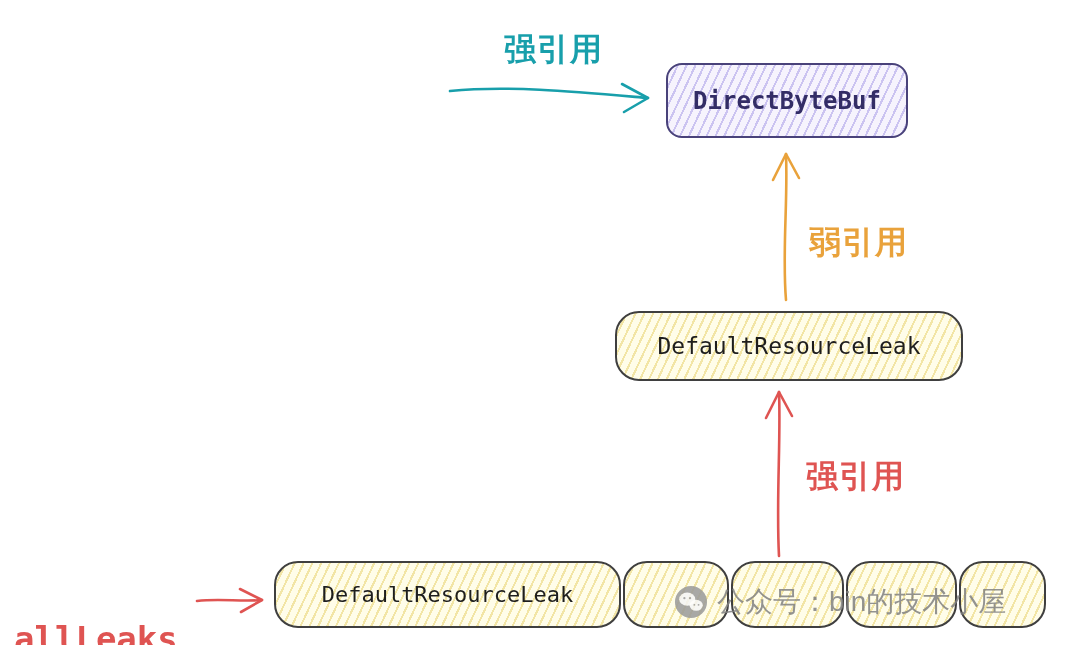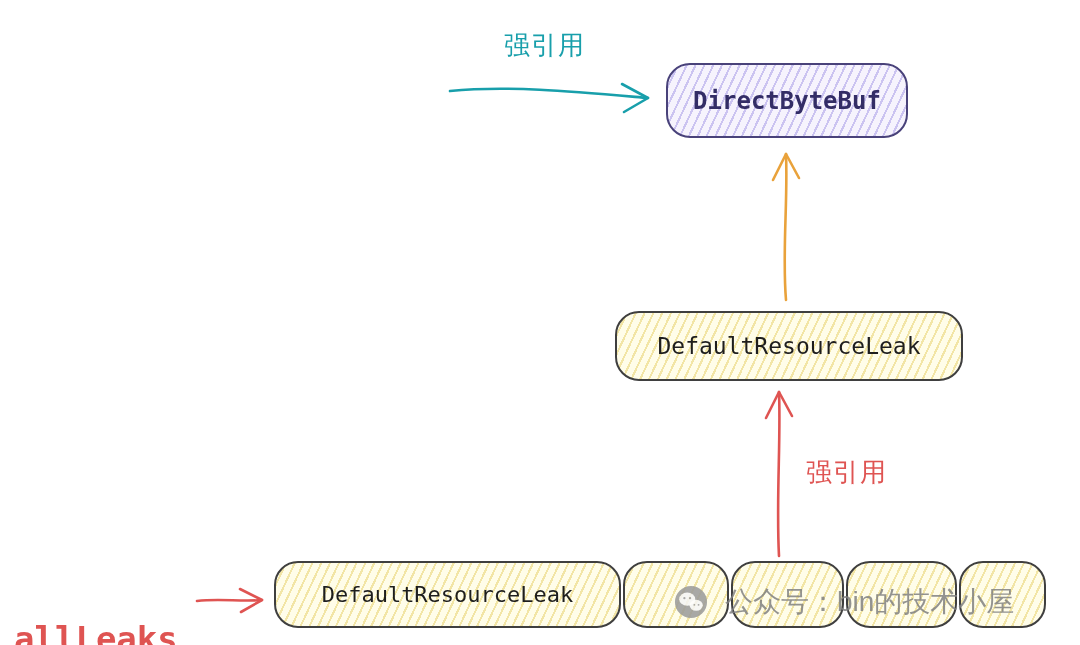--- a/index.html
+++ b/index.html
@@ -22,52 +22,52 @@
   .circle-cyan{
     background-color:#e1f4f6;
     background-image:repeating-linear-gradient(115deg, rgba(88,178,189,0.28) 0 2px, transparent 2px 7px);
     border:2.5px solid var(--ink,#1e1e1e);
     border-radius:50% 48% 52% 50% / 52% 50% 50% 48%;
   }
   .box-purple{
     background-color:#f6f3fd;
     background-image:repeating-linear-gradient(115deg, rgba(139,124,222,0.40) 0 2px, transparent 2px 8px);
     border:2.5px solid var(--purpleBorder,#49427a);
-    border-radius:24px;
+    border-radius:16px;
   }
   .box-yellow{
     background-color:#fffde9;
     background-image:repeating-linear-gradient(115deg, rgba(224,196,72,0.42) 0 2px, transparent 2px 8px);
     border:2px solid var(--yellowBorder,#3f3f3f);
     border-radius:24px;
   }
 
   .gcroot{left:276px;top:13px;width:166px;height:154px;font-size:30px;font-weight:600;color:var(--ink,#1e1e1e);}
   .directbytebuf{left:666px;top:63px;width:242px;height:75px;font-size:24px;font-weight:600;color:var(--purpleText,#332d66);}
   .midleak{left:615px;top:311px;width:348px;height:70px;font-size:23px;font-weight:500;color:var(--ink,#1e1e1e);}
   .b1{left:274px;top:561px;width:347px;height:67px;font-size:22px;font-weight:500;color:var(--ink,#1e1e1e);}
   .b2{left:623px;top:561px;width:106px;height:67px;}
   .b3{left:731px;top:561px;width:113px;height:67px;}
   .b4{left:846px;top:561px;width:111px;height:67px;}
   .b5{left:959px;top:561px;width:87px;height:67px;}
 
-  .edge-label{position:absolute;font-weight:400;font-size:26px;z-index:2;letter-spacing:1px;}
+  .edge-label{position:absolute;font-weight:700;font-size:32px;z-index:2;letter-spacing:1px;}
   .lbl-strong-top{left:504px;top:28px;color:var(--teal,#189fab);}
   .lbl-weak{left:809px;top:221px;color:var(--orange,#e9a23b);}
   .lbl-strong-bottom{left:806px;top:455px;color:var(--red,#df5452);}
 
   .allleaks{
     position:absolute;left:14px;top:575px;font-size:34px;font-weight:700;
     color:var(--red,#df5452);z-index:2;
     font-family:"DejaVu Sans Mono","Liberation Mono",monospace;
     margin-top:44px;
   }
 
   .watermark{
-    position:absolute;left:674px;top:583px;display:flex;align-items:center;gap:17px;
+    position:absolute;left:674px;top:583px;display:flex;align-items:center;gap:9px;
     color:rgba(128,128,128,0.85);font-size:28px;z-index:5;white-space:nowrap;
   }
   .watermark .wicon{width:34px;height:34px;flex:0 0 auto;opacity:0.85;}
 </style>
 </head>
 <body>
 
 <div class="canvas">
 
   <svg class="arrows" viewBox="0 0 1080 645">
@@ -96,20 +96,21 @@
 
   <div class="node box-yellow b1 code">
     <span>DefaultResourceLeak</span>
   </div>
   <div class="node box-yellow b2"></div>
   <div class="node box-yellow b3"></div>
   <div class="node box-yellow b4"></div>
   <div class="node box-yellow b5"></div>
 
   <div class="edge-label lbl-strong-top">强引用</div>
+  <div class="edge-label lbl-weak">弱引用</div>
   <div class="edge-label lbl-strong-bottom">强引用</div>
 
   <div class="allleaks">allLeaks</div>
 
   <div class="watermark">
     <svg class="wicon" viewBox="0 0 36 36">
       <circle cx="18" cy="18" r="17" fill="#9a9a9a"></circle>
       <ellipse cx="14" cy="15" rx="8.5" ry="7" fill="#ffffff" opacity="0.9"></ellipse>
       <ellipse cx="23.5" cy="21.5" rx="7" ry="5.8" fill="#ffffff" opacity="0.9"></ellipse>
       <circle cx="11" cy="14" r="1.2" fill="#9a9a9a"></circle>

